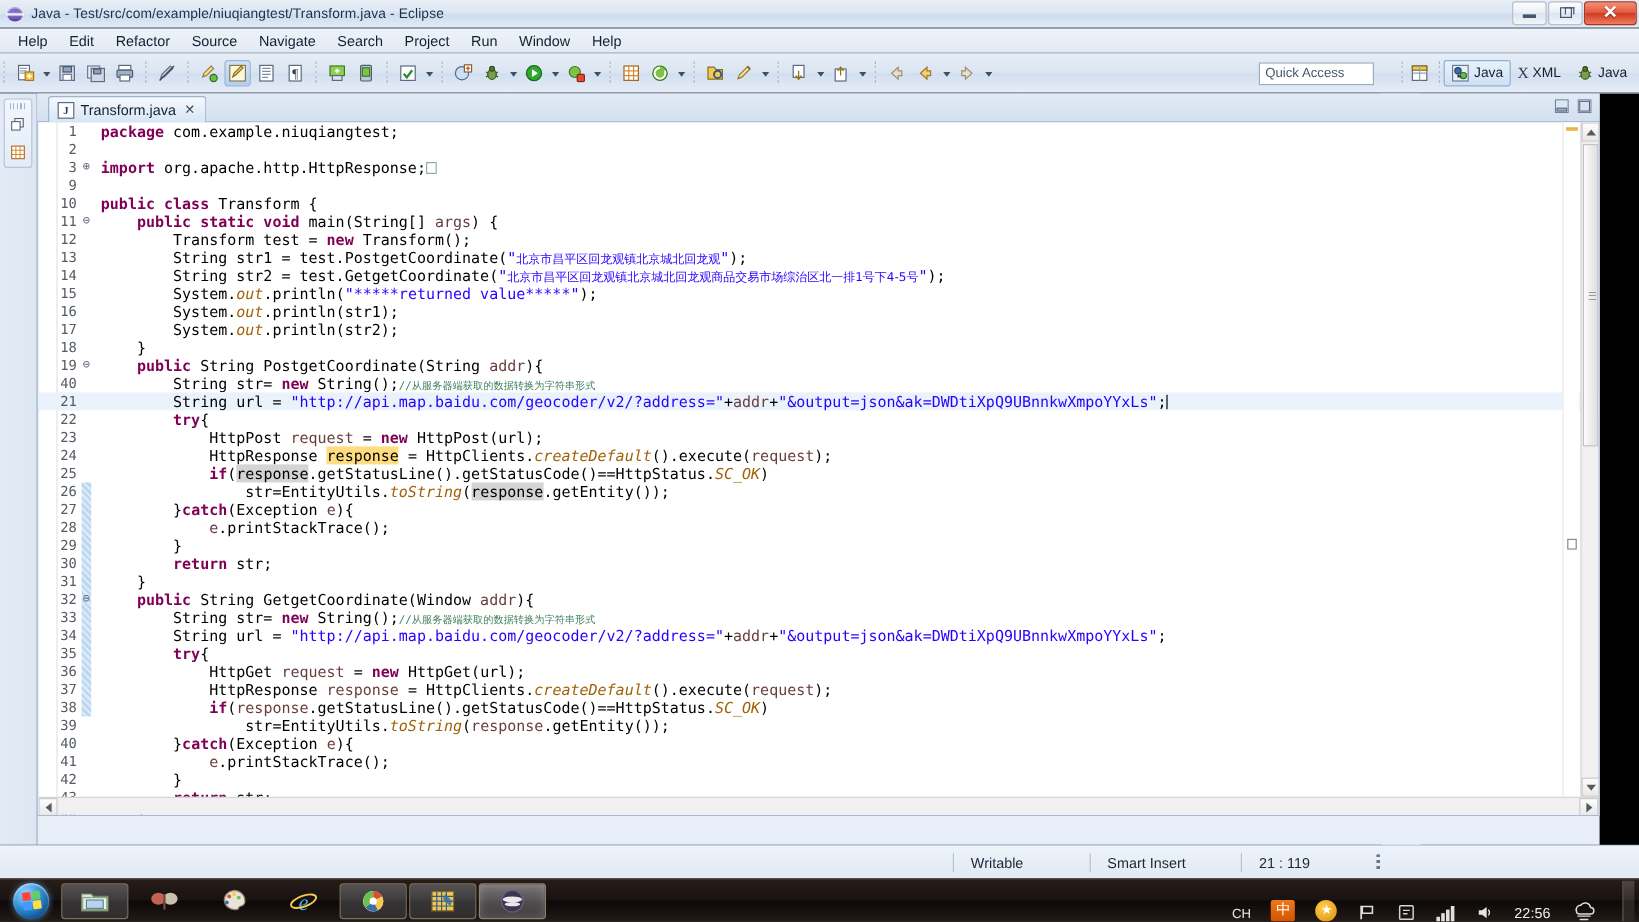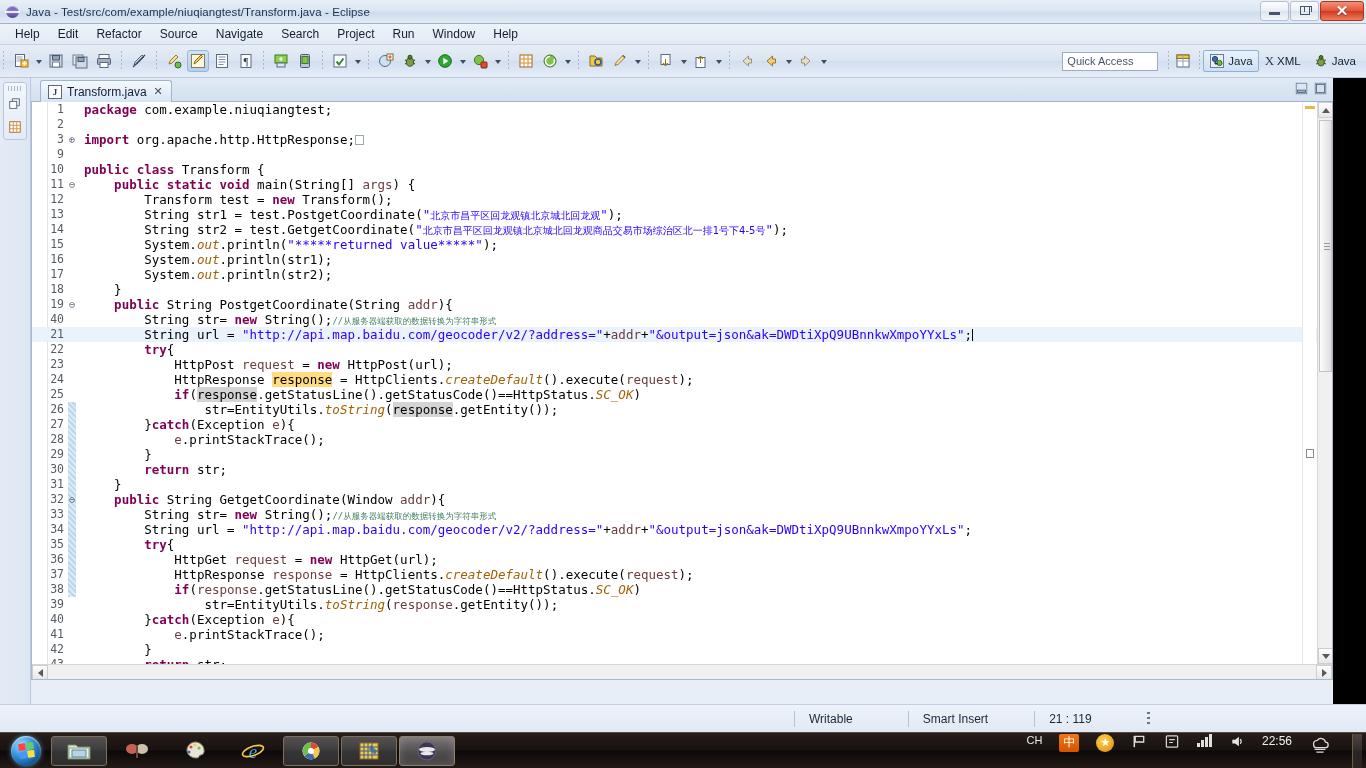--- a/index.html
+++ b/index.html
@@ -93,21 +93,21 @@
     display:block; width:0; height:0;
     border-left: 3.5px solid transparent; border-right: 3.5px solid transparent;
     border-top: 4px solid #3e4f66; margin-top: 2px;
   }
   .ico { width: 16px; height: 16px; position: relative; display:block; }
 
   .quick-access {
     margin-left: auto;
     width: 96px; height: 19px; background: #fff; border: 1px solid #9aadc4;
     font-size: 11px; color: #45556b; display: flex; align-items: center;
-    padding-left: 4px; margin-right: 7px;
+    padding-left: 4px; margin-right: 20px;
   }
   .persp-bar { display: flex; align-items: center; height: 26px; padding-right: 4px; }
   .persp-btn {
     display: flex; align-items: center; gap: 3px; padding: 2px 5px;
     font-size: 11.5px; color: #14202e; border: 1px solid transparent; border-radius: 2px;
   }
   .persp-btn.active {
     border-color: #8fb0d6;
     background: linear-gradient(to bottom, #e9f2fc, #cfe0f4);
   }
@@ -297,21 +297,21 @@
   }
   .tb-task.active {
     border-color: #8d7f6c;
     background: linear-gradient(to bottom, rgba(210,210,215,.48), rgba(150,150,160,.3));
     box-shadow: inset 0 0 8px rgba(255,255,255,.2);
   }
   .tb-task.lit {
     border-color: #7b6f5e;
     background: linear-gradient(to bottom, rgba(180,185,195,.35), rgba(120,125,135,.22));
   }
-  .tray { margin-left: auto; display:flex; align-items:flex-start; gap: 17px; padding-right: 4px; }
+  .tray { margin-left: auto; display:flex; align-items:flex-end; gap: 17px; padding-right: 4px; }
   .tray-text { color: #e8e8e8; font-size: 11px; }
   .tray-ime {
     width: 20px; height: 18px; background: linear-gradient(to bottom,#f07818,#d35400);
     color:#fff; font-size: 12px; display:flex; align-items:center; justify-content:center;
     border-radius: 2px; font-family: "DejaVu Sans", sans-serif;
   }
   .tray-star {
     width: 18px; height: 18px; border-radius: 50%;
     background: radial-gradient(circle at 40% 35%, #ffd24a, #e08a12);
     display:flex; align-items:center; justify-content:center; color:#fff; font-size: 11px;

